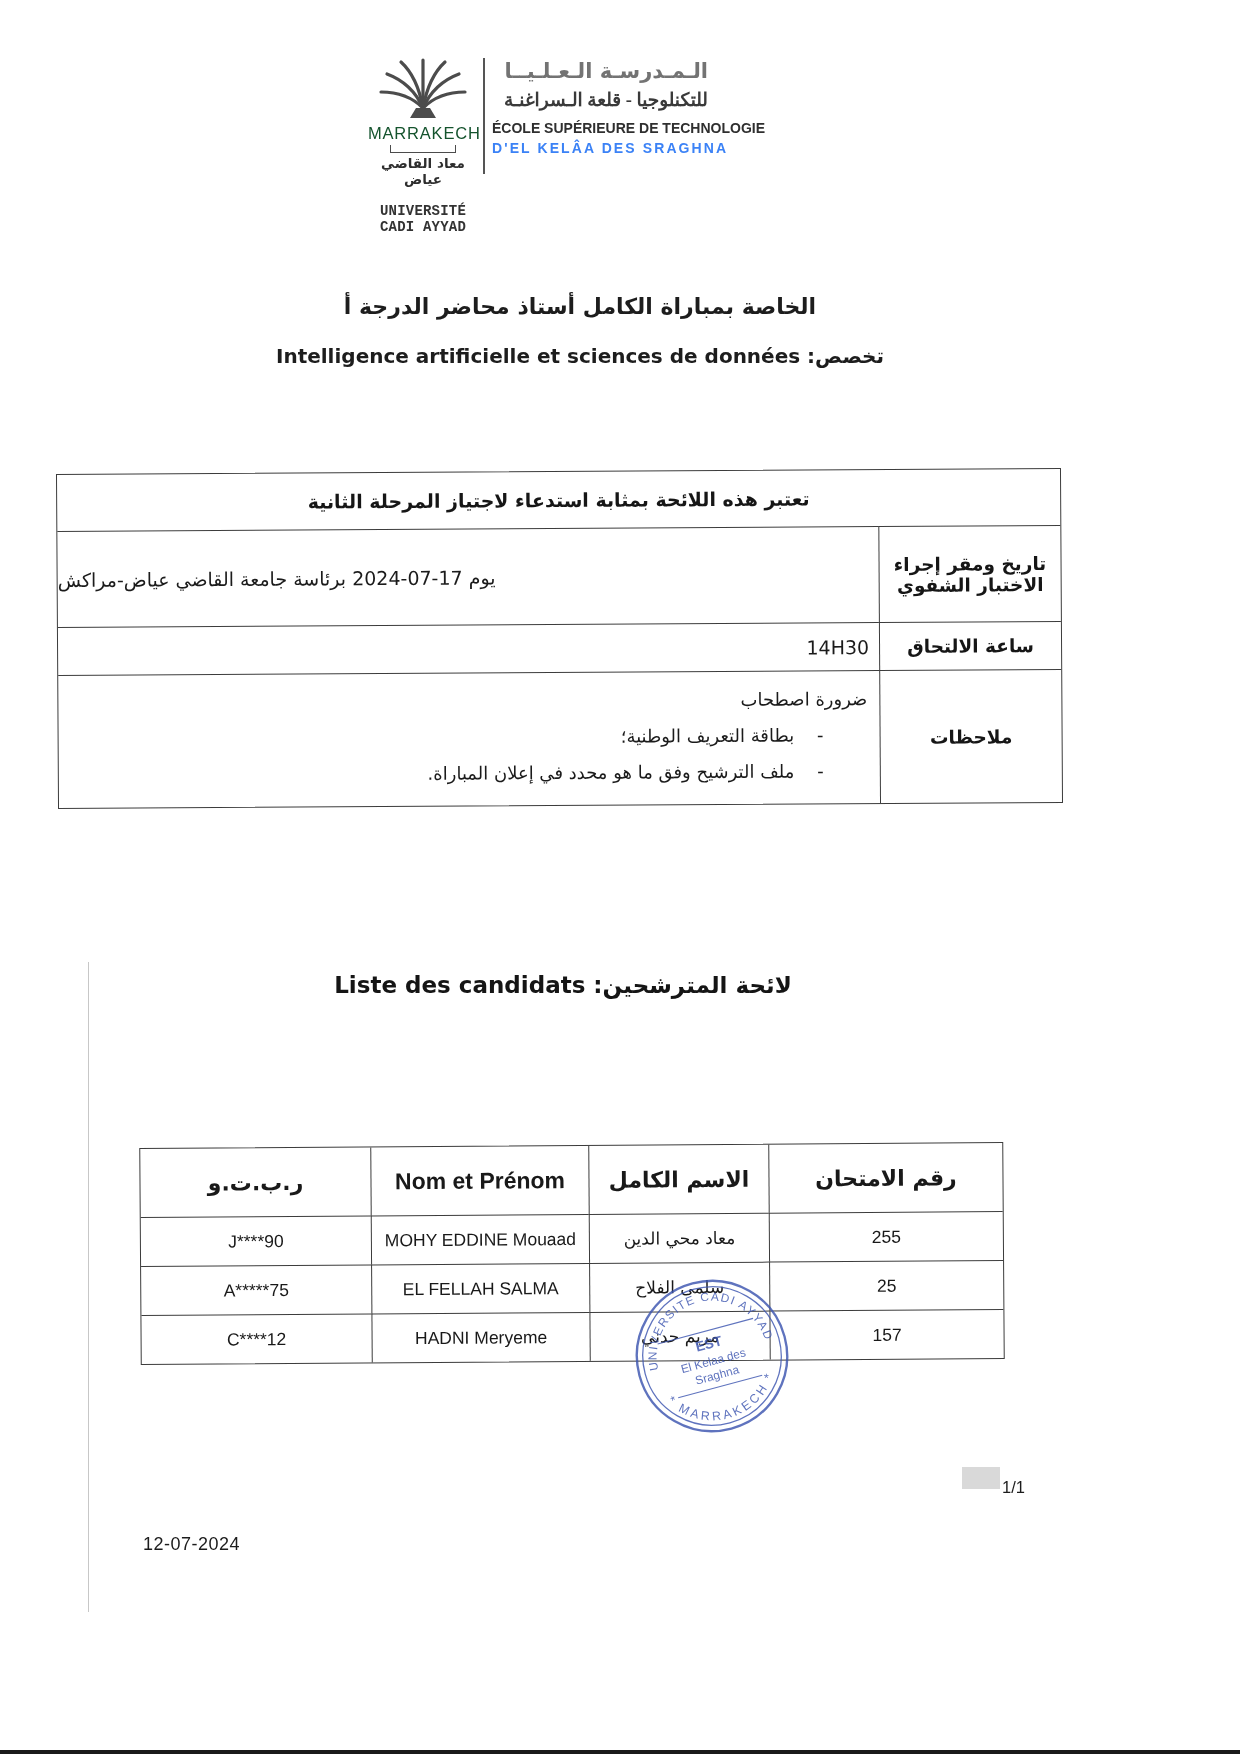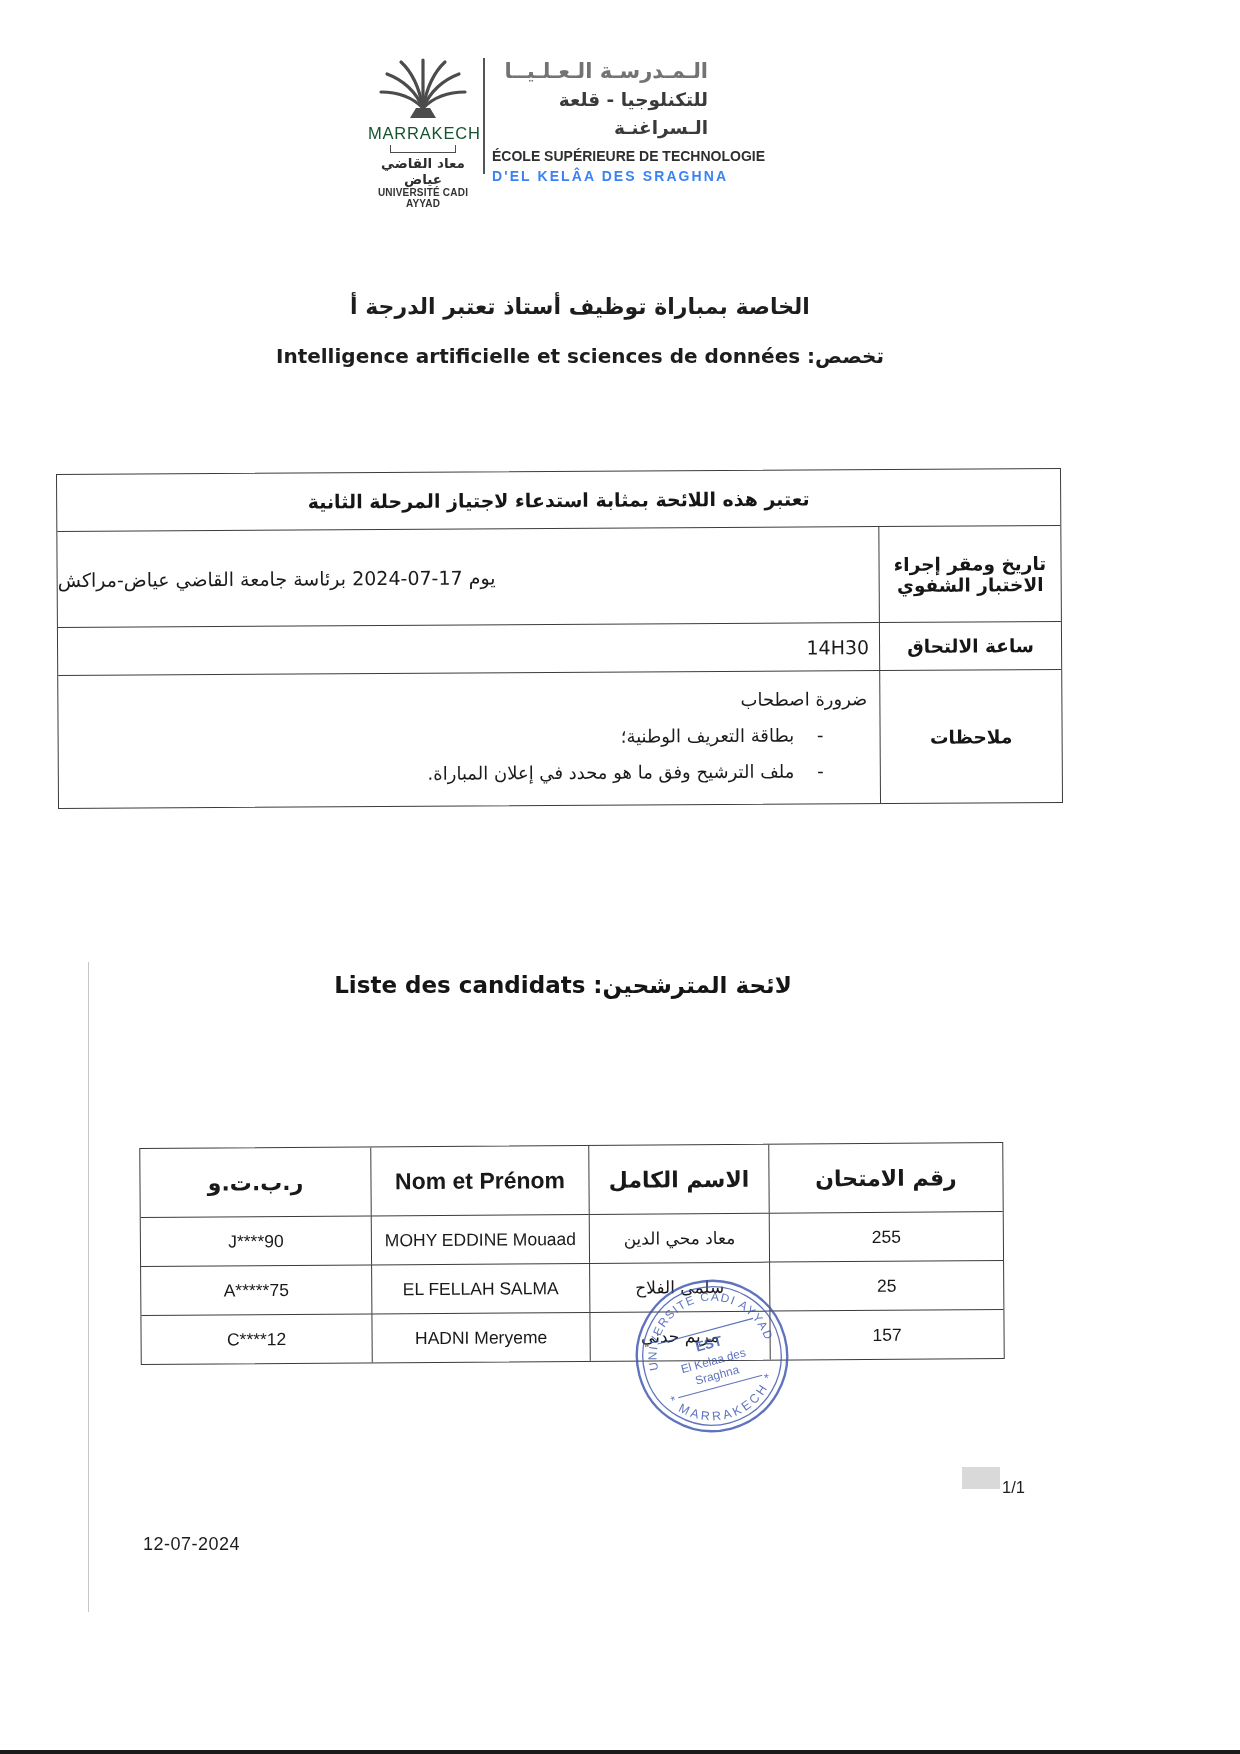--- a/index.html
+++ b/index.html
@@ -8,25 +8,25 @@
     overflow:hidden;font-family:"DejaVu Sans",sans-serif;color:#222;
     margin:0 auto;
   }
   .abs{position:absolute;}
 
   
   .logo-block{left:368px;top:54px;width:110px;text-align:center;}
   .logo-city{font-family:"Liberation Sans",sans-serif;font-size:16.5px;letter-spacing:.8px;color:#14532d;margin-top:2px;}
   .logo-bracket{width:64px;height:7px;margin:2px auto 0 auto;border-left:1.6px solid #4c4c4c;border-right:1.6px solid #4c4c4c;border-bottom:1.6px solid #4c4c4c;}
   .logo-uni-ar{font-size:13.5px;font-weight:bold;color:#2e2e2e;margin-top:2px;}
-  .logo-uni-fr{font-family:Liberation Sans, sans-serif;font-size:10px;font-weight:bold;color:#333;letter-spacing:.2px;margin-top:0;}
+  .logo-uni-fr{font-family:Liberation Mono, monospace;font-size:14px;font-weight:bold;color:#333;letter-spacing:.2px;margin-top:16px;}
   .hdr-divider{left:483px;top:58px;width:1.6px;height:116px;background:#555;}
   .school-block{left:492px;top:56px;width:216px;}
   .school-ar-1{font-size:21px;font-weight:bold;color:#737373;text-align:right;line-height:30px;}
-  .school-ar-2{font-size:18.5px;font-weight:bold;color:#3a3a3a;text-align:right;line-height:28px;}
+  .school-ar-2{font-size:18.5px;font-weight:bold;color:#3a3a3a;text-align:right;line-height:28px;font-family:Liberation Serif, serif;}
   .school-fr-1{font-family:"Liberation Sans",sans-serif;font-size:14px;font-weight:bold;color:#2f2f2f;margin-top:6px;white-space:nowrap;}
   .school-fr-2{font-family:"Liberation Sans",sans-serif;font-size:14px;font-weight:bold;color:#3b82f6;letter-spacing:2.1px;margin-top:4px;white-space:nowrap;}
 
   
   .titles{left:150px;width:860px;text-align:center;}
   .title-ar{font-size:22px;font-weight:bold;color:#1d1d1d;}
   .specialty{font-size:20px;font-weight:bold;color:#1d1d1d;}
 
   
   .info-table{
@@ -97,21 +97,21 @@
 
   <div class="abs hdr-divider"></div>
 
   <div class="abs school-block">
     <div class="school-ar-1 rtl">الـمـدرسـة الـعـلـيــا</div>
     <div class="school-ar-2 rtl">للتكنلوجيا - قلعة الـسراغنـة</div>
     <div class="school-fr-1">ÉCOLE SUPÉRIEURE DE TECHNOLOGIE</div>
     <div class="school-fr-2">D'EL KELÂA DES SRAGHNA</div>
   </div>
 
-  <div class="abs titles title-ar rtl" style="top:294px;">الخاصة بمباراة توظيف أستاذ تعتبر الدرجة أ</div>
+  <div class="abs titles title-ar rtl" style="top:294px;">الخاصة بمباراة الكامل أستاذ محاضر الدرجة أ</div>
   <div class="abs titles specialty rtl" style="top:344px;">تخصص: Intelligence artificielle et sciences de données</div>
 
   <div class="abs info-table">
     <div class="it-cell it-banner rtl">تعتبر هذه اللائحة بمثابة استدعاء لاجتياز المرحلة الثانية</div>
 
     <div class="it-cell it-value val-right bt rtl">يوم 17-07-2024 برئاسة جامعة القاضي عياض-مراكش</div>
     <div class="it-cell it-label bt bl rtl">تاريخ ومقر إجراء الاختبار الشفوي</div>
 
     <div class="it-cell it-value val-right bt">14H30</div>
     <div class="it-cell it-label bt bl rtl">ساعة الالتحاق</div>

